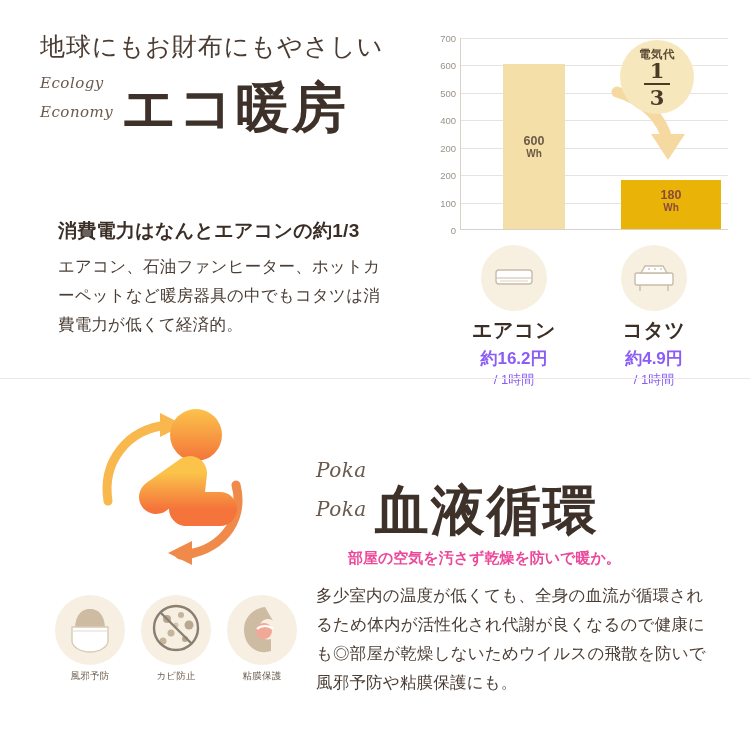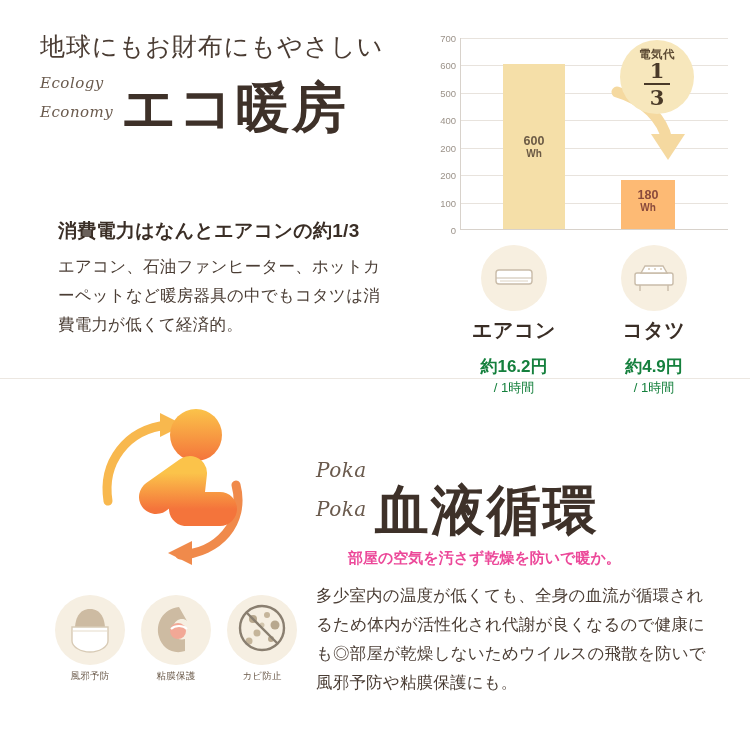--- a/index.html
+++ b/index.html
@@ -204,22 +204,22 @@
   }
   .prod-name {
     font-size: 20px;
     font-weight: bold;
     color: #3a2e26;
     letter-spacing: 0.5px;
     text-align: center;
   }
   .prod-price {
     font-size: 13px;
-    color: #15803d;
-    margin-top: 12px;
+    color: #8b5cf6;
+    margin-top: 4px;
     line-height: 1.35;
   }
   .prod-price b { font-size: 17px; }
 
   
   .divider {
     position: absolute;
     left: 0; top: 378px;
     width: 750px; height: 1px;
     background: #ece7e1;
@@ -347,21 +347,21 @@
             <div class="gridline" style="top: 0px;"></div>
           </div>
 
         <div class="bar bar-a" id="bar-a" style="height: 164.571px; background: rgb(245, 223, 168);">
           <div class="bar-label" style="top:42%">
             <span>600</span>
             <span class="u">Wh</span>
           </div>
         </div>
 
-        <div class="bar bar-b" id="bar-b" style="height: 49.3714px; background: #fdba74;">
+        <div class="bar bar-b" id="bar-b" style="height: 49.3714px; background: #eab308; padding-left: 46px;">
           <div class="bar-label" style="top:16%">
             <span>180</span>
             <span class="u">Wh</span>
           </div>
         </div>
 
         <svg class="arrow-svg" width="80" height="78" viewBox="0 0 80 78">
           <path d="M6 6 C 34 14, 52 34, 56 54" stroke="#f5d9a0" stroke-width="11" fill="none" stroke-linecap="round"></path>
           <path d="M40 48 L74 48 L57 74 Z" fill="#f5d9a0"></path>
         </svg>
@@ -451,47 +451,47 @@
     <div class="icons">
       <div class="ico">
         <div class="ico-circle">
           <svg width="70" height="70" viewBox="0 0 70 70">
             <path d="M35 14 C 24 14, 20 24, 20 34 C 20 46, 27 54, 35 54 C 43 54, 50 46, 50 34 C 50 24, 46 14, 35 14 Z" fill="#cdbba2"></path>
             <path d="M17 32 L53 32 L53 46 C 53 52, 44 57, 35 57 C 26 57, 17 52, 17 46 Z" fill="#ffffff" stroke="#d8cbb6" stroke-width="1.4"></path>
             <line x1="17" y1="36" x2="53" y2="36" stroke="#e6dcc9" stroke-width="1.2"></line>
           </svg>
         </div>
         <div class="ico-cap">風邪予防</div>
-      </div>
-      <div class="ico">
-        <div class="ico-circle">
-          <svg width="70" height="70" viewBox="0 0 70 70">
-            <path d="M38 12 C 22 14, 14 28, 18 42 C 21 53, 32 60, 44 56 L44 44 C 36 46, 30 40, 32 32 C 34 24, 42 22, 46 26 Z" fill="#cdbba2"></path>
-            <circle cx="37" cy="36" r="8" fill="#f2a896"></circle>
-            <path d="M30 34 C 34 30, 42 30, 46 34" stroke="#ffffff" stroke-width="2" fill="none"></path>
-          </svg>
-        </div>
-        <div class="ico-cap">粘膜保護</div>
       </div>
       <div class="ico">
         <div class="ico-circle">
           <svg width="70" height="70" viewBox="0 0 70 70">
             <circle cx="26" cy="24" r="4" fill="#b8a88e"></circle>
             <circle cx="40" cy="20" r="3" fill="#c5b59a"></circle>
             <circle cx="48" cy="30" r="4.5" fill="#b8a88e"></circle>
             <circle cx="30" cy="38" r="3.5" fill="#c5b59a"></circle>
             <circle cx="44" cy="44" r="3" fill="#b8a88e"></circle>
             <circle cx="22" cy="46" r="3.5" fill="#c5b59a"></circle>
             <circle cx="35" cy="30" r="2.5" fill="#d3c6ae"></circle>
             <circle cx="35" cy="33" r="22" fill="none" stroke="#8a7f70" stroke-width="2.4"></circle>
             <line x1="19" y1="17" x2="51" y2="49" stroke="#8a7f70" stroke-width="2.4"></line>
           </svg>
         </div>
         <div class="ico-cap">カビ防止</div>
       </div>
+      <div class="ico">
+        <div class="ico-circle">
+          <svg width="70" height="70" viewBox="0 0 70 70">
+            <path d="M38 12 C 22 14, 14 28, 18 42 C 21 53, 32 60, 44 56 L44 44 C 36 46, 30 40, 32 32 C 34 24, 42 22, 46 26 Z" fill="#cdbba2"></path>
+            <circle cx="37" cy="36" r="8" fill="#f2a896"></circle>
+            <path d="M30 34 C 34 30, 42 30, 46 34" stroke="#ffffff" stroke-width="2" fill="none"></path>
+          </svg>
+        </div>
+        <div class="ico-cap">粘膜保護</div>
+      </div>
     </div>
 
     <div class="s2-title-row">
       <div class="s2-sub">
         <span>Poka</span>
         <span>Poka</span>
       </div>
       <div class="s2-big">血液循環</div>
     </div>
     <div class="s2-lead">部屋の空気を汚さず乾燥を防いで暖か。</div>

